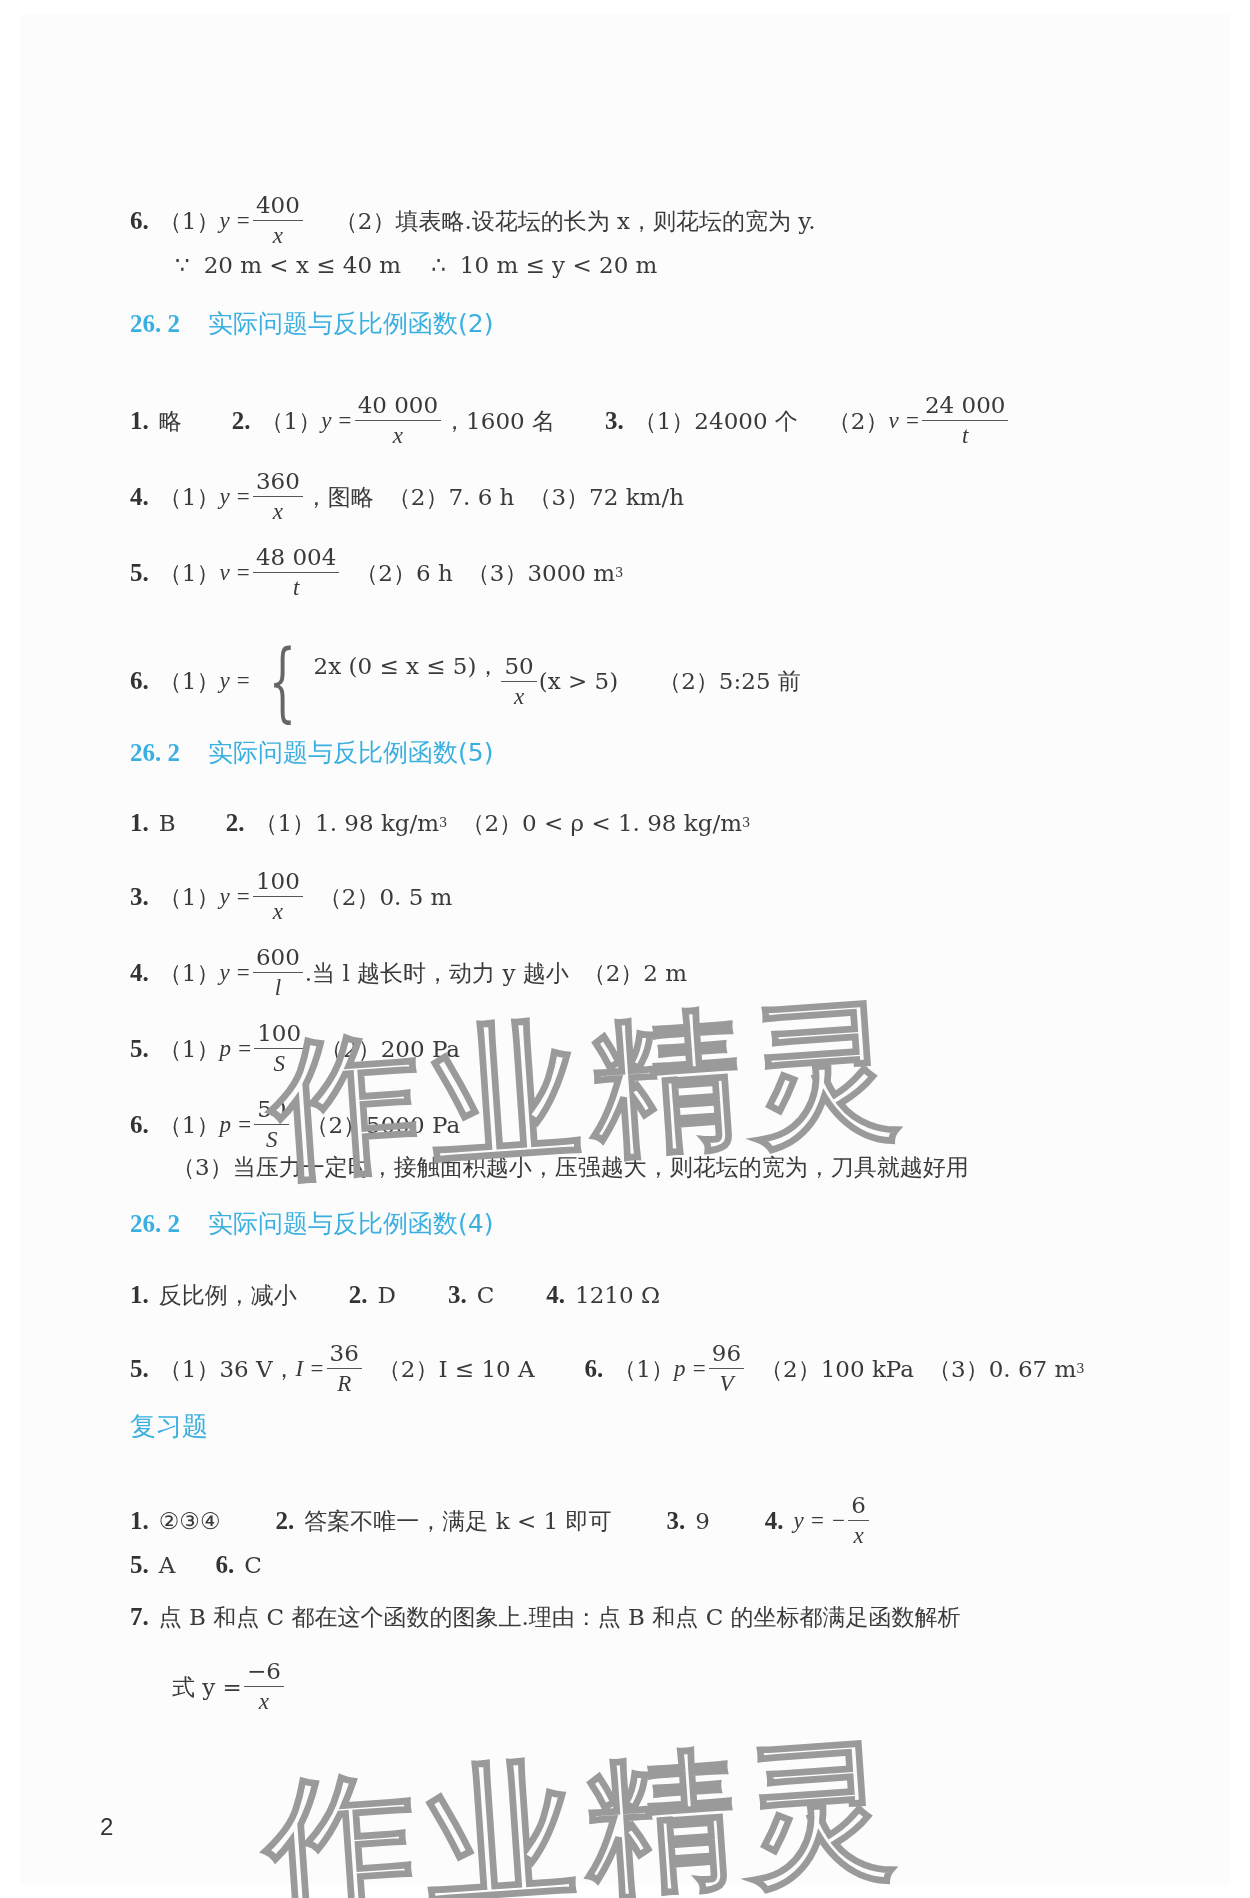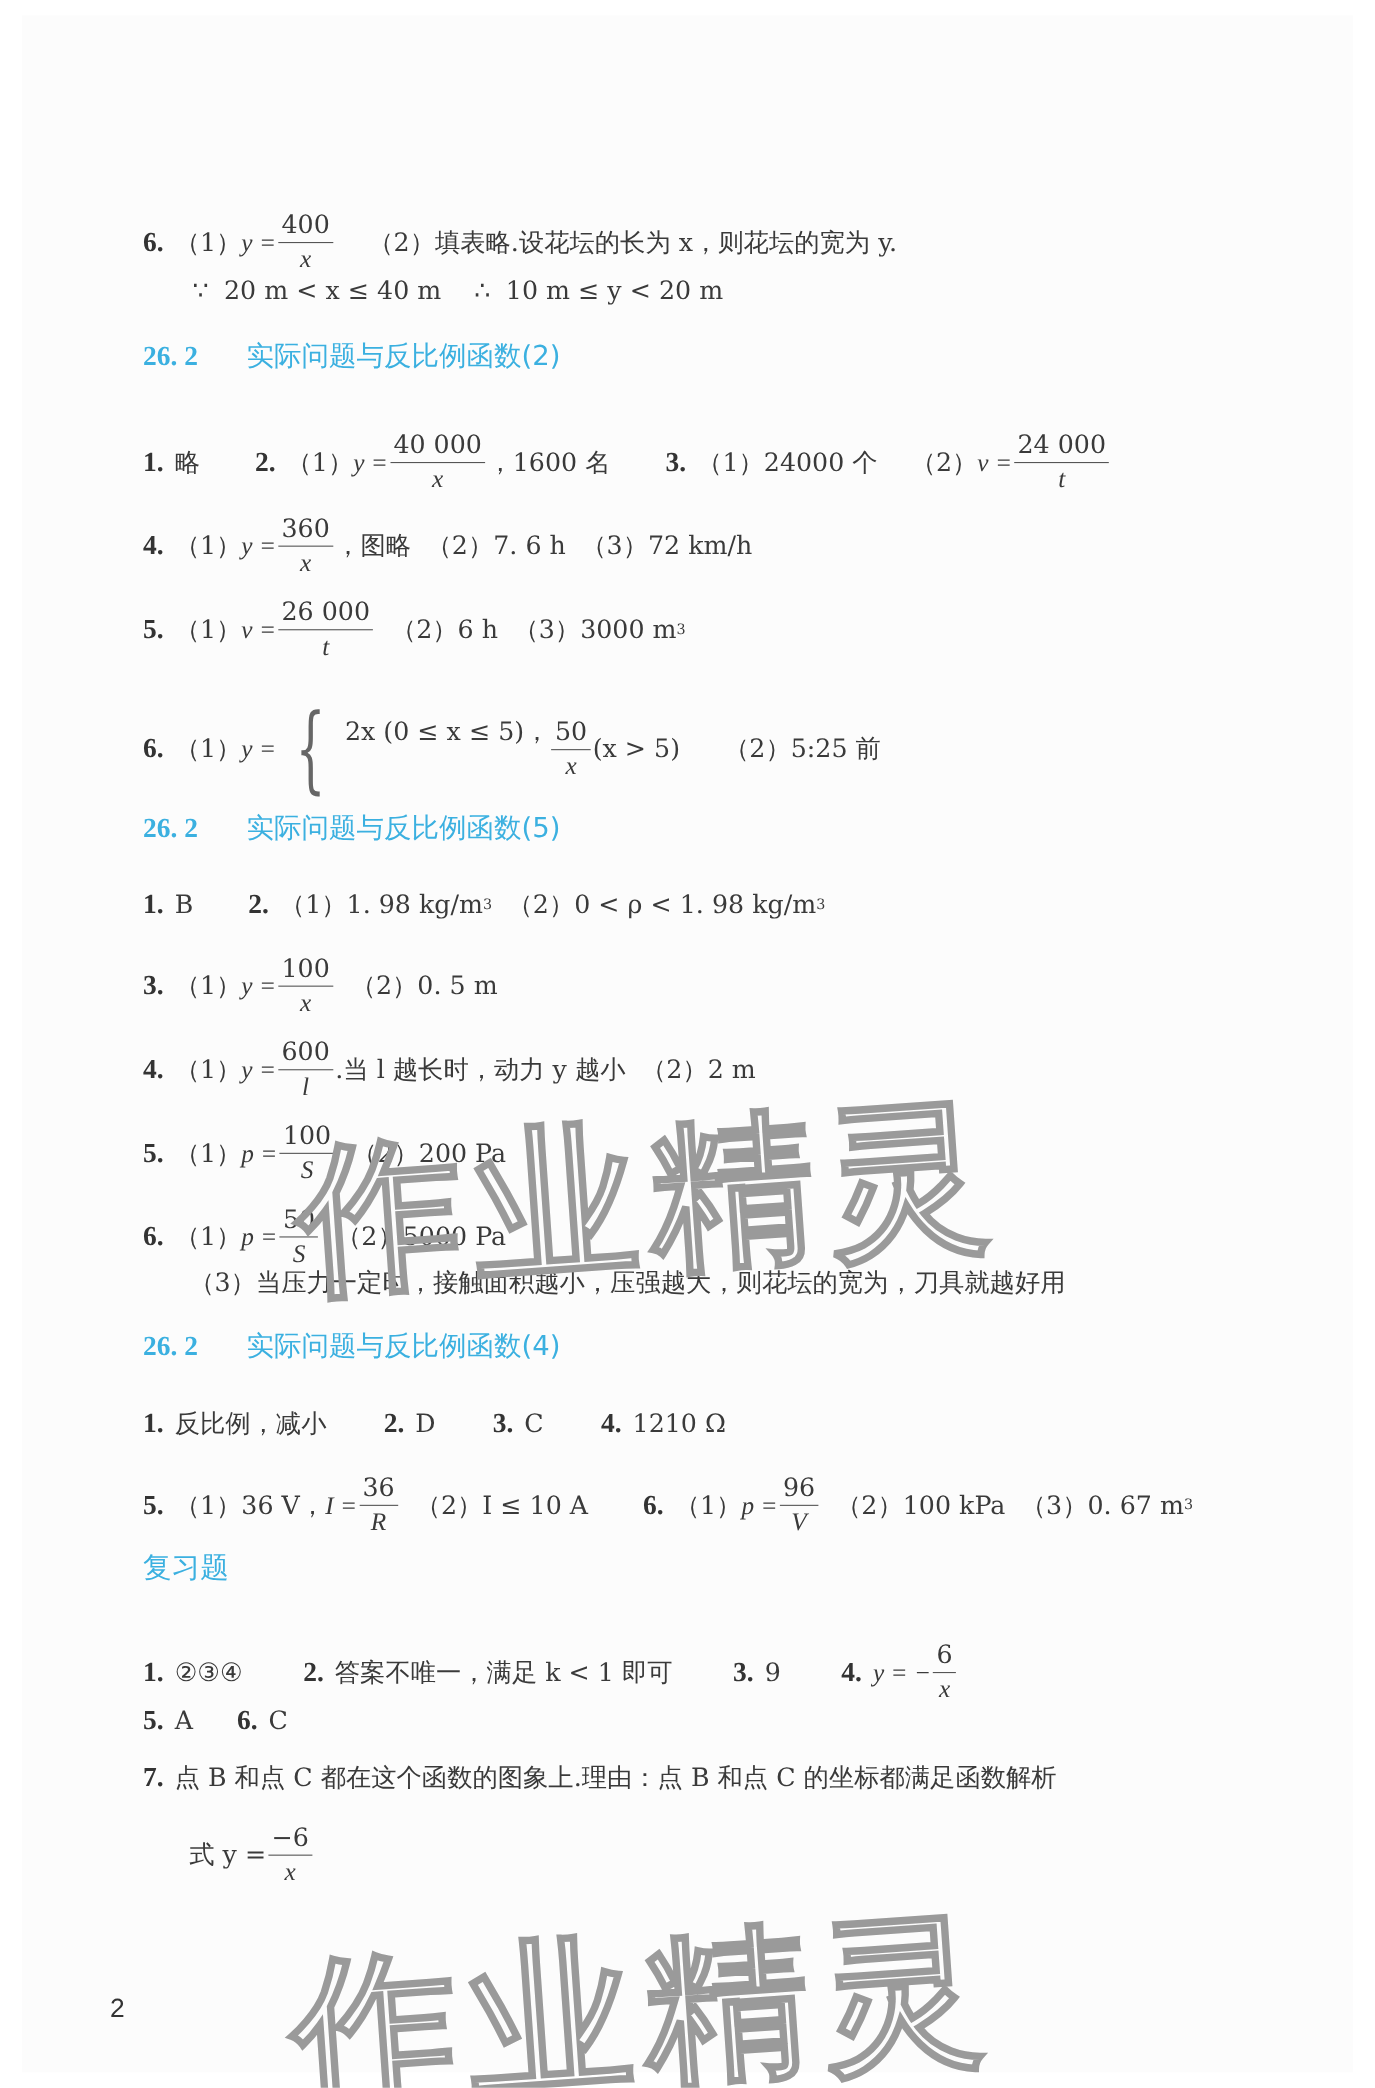--- a/index.html
+++ b/index.html
@@ -25,21 +25,21 @@
     display: inline-flex; flex-direction: column; align-items: center;
     vertical-align: middle; margin: 0 2px; line-height: 30px;
   }
   .frac .n { border-bottom: 1.5px solid #555; padding: 0 3px; }
   .frac .d { font-style: italic; font-family: "Liberation Serif", serif; }
   sup { font-size: 13px; vertical-align: super; line-height: 0; }
   .section {
     position: absolute; left: 130px; font-family: "DejaVu Sans", "Liberation Sans", sans-serif;
     color: #3bb0e0; font-size: 25px; line-height: 32px; white-space: nowrap;
   }
-  .section .sec-num { font-family: "Liberation Serif", serif; font-weight: bold; margin-right: 44px; }
+  .section .sec-num { font-family: "Liberation Serif", serif; font-weight: bold; margin-right: 28px; }
   .brace-block { display: inline-flex; align-items: center; }
   .brace { font-size: 86px; line-height: 86px; font-weight: 100; color: #666; margin: 0 4px; transform: scaleX(0.5); font-family: "DejaVu Serif", serif; }
   .cases { display: flex; flex-direction: row; }
   .page-no {
     position: absolute; left: 100px; top: 1813px; font-family: "Liberation Sans", sans-serif;
     font-size: 24px; color: #333;
   }
   .watermark {
     position: absolute; font-family: "DejaVu Sans", sans-serif; font-weight: bold;
     color: transparent; -webkit-text-stroke: 2px #9a9a9a; letter-spacing: 10px;
@@ -114,21 +114,21 @@
   <span>7. 6 h</span>
   <span class="gap-s"></span>
   <span>（3）</span>
   <span>72 km/h</span>
 </div>
 <div class="line" style="top:542px;">
   <span class="num">5.</span>
   <span>（1）</span>
   <span class="it">v =</span>
   <span class="frac">
-      <span class="n">26 000</span>
+      <span class="n">48 004</span>
       <span class="d">t</span>
     </span>
   <span class="gap-s"></span>
   <span>（2）</span>
   <span>6 h</span>
   <span class="gap-s"></span>
   <span>（3）</span>
   <span>3000 m</span>
     <sup>3</sup>
 </div>

